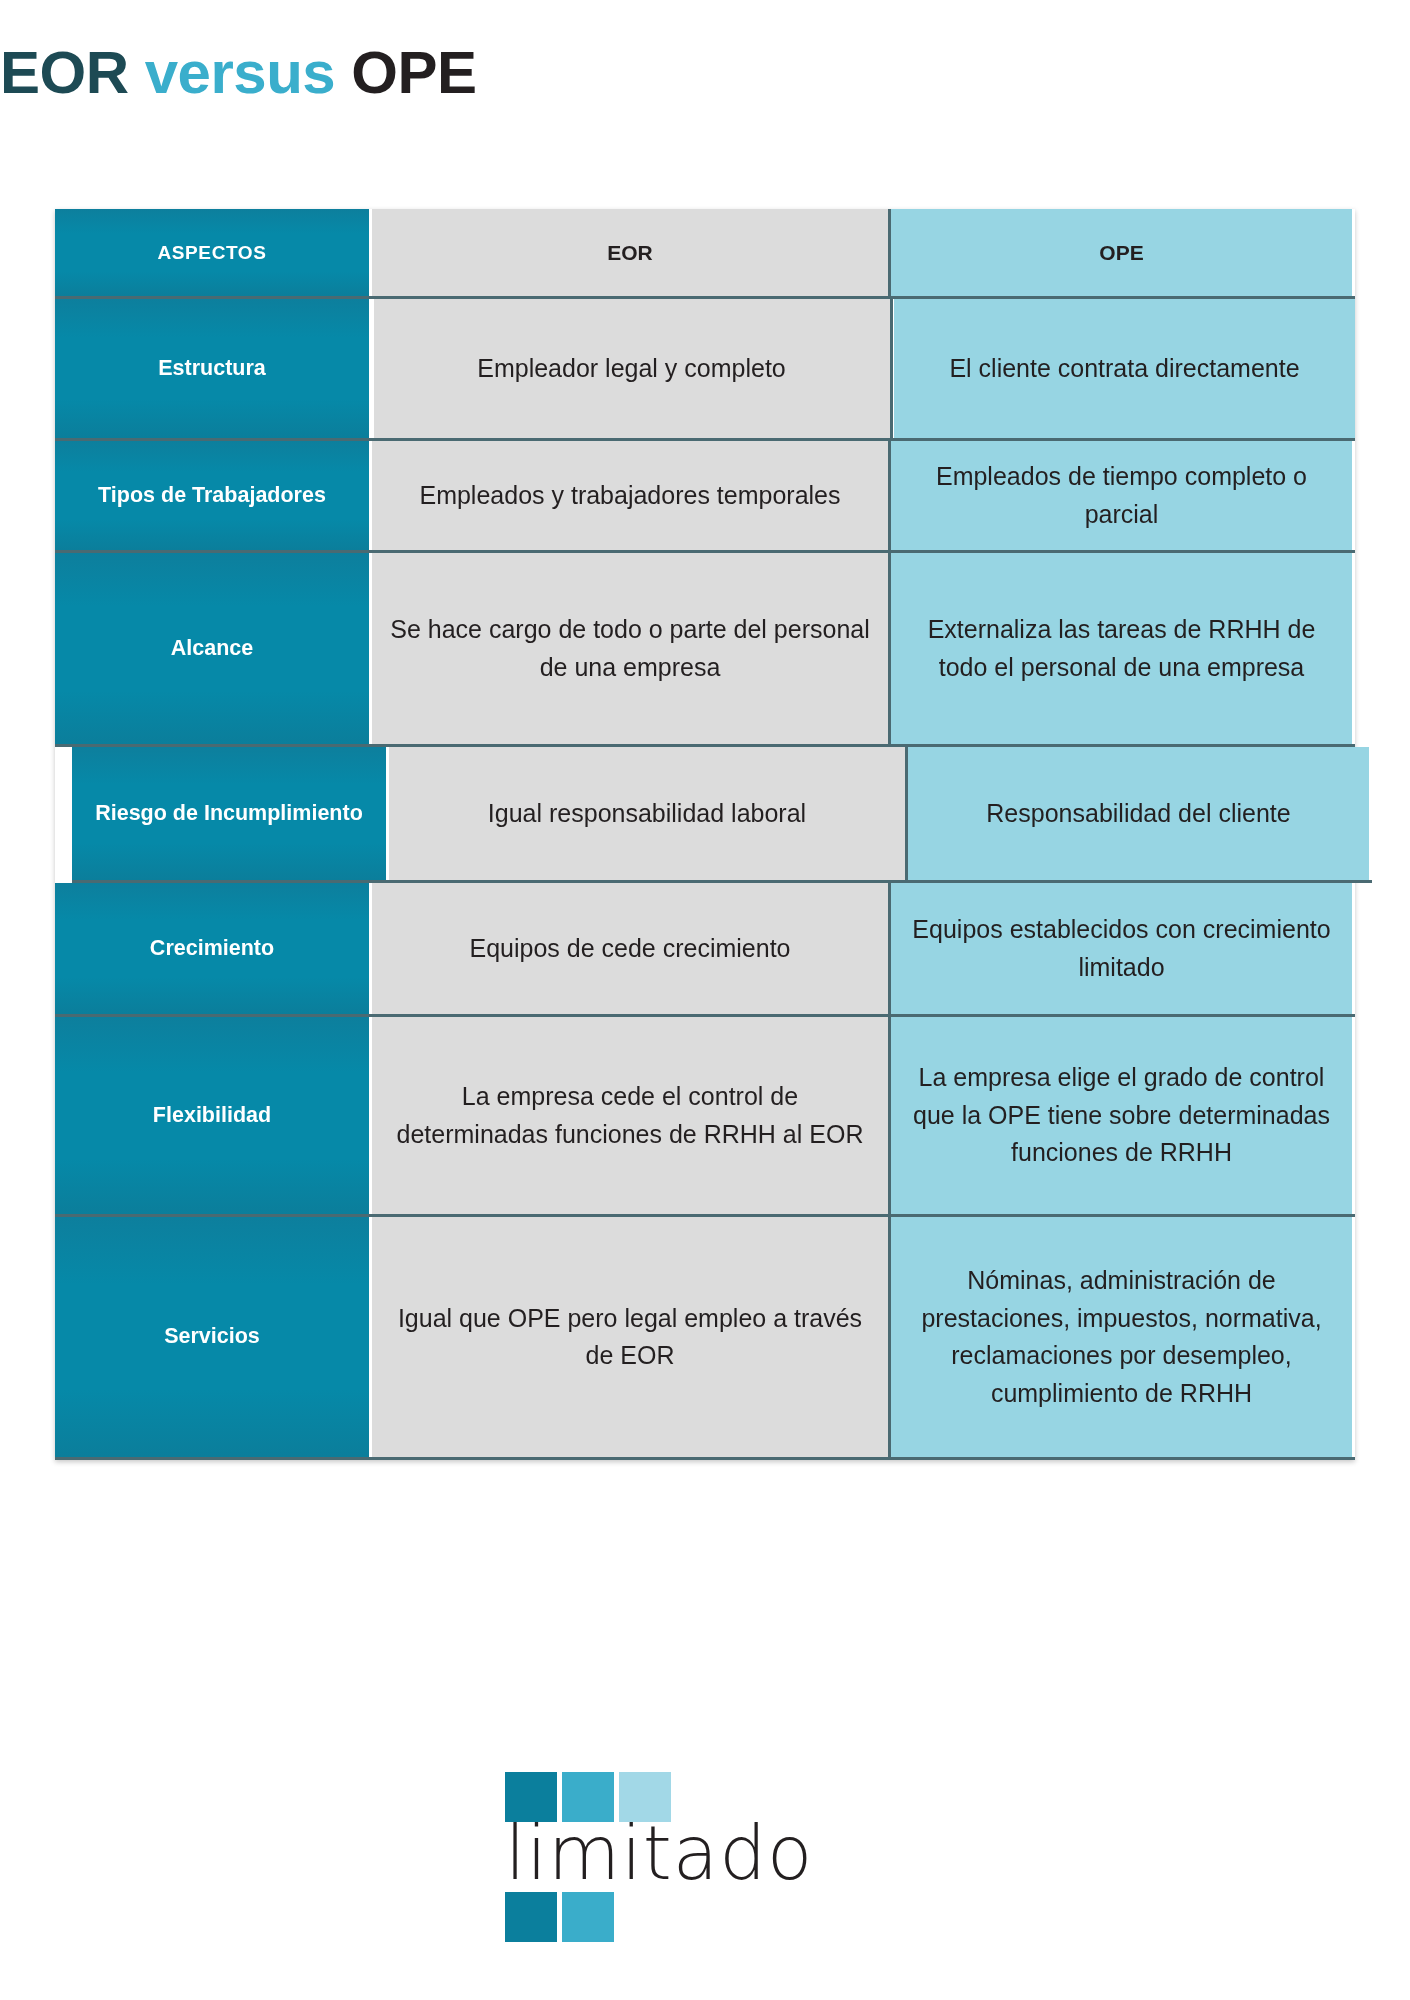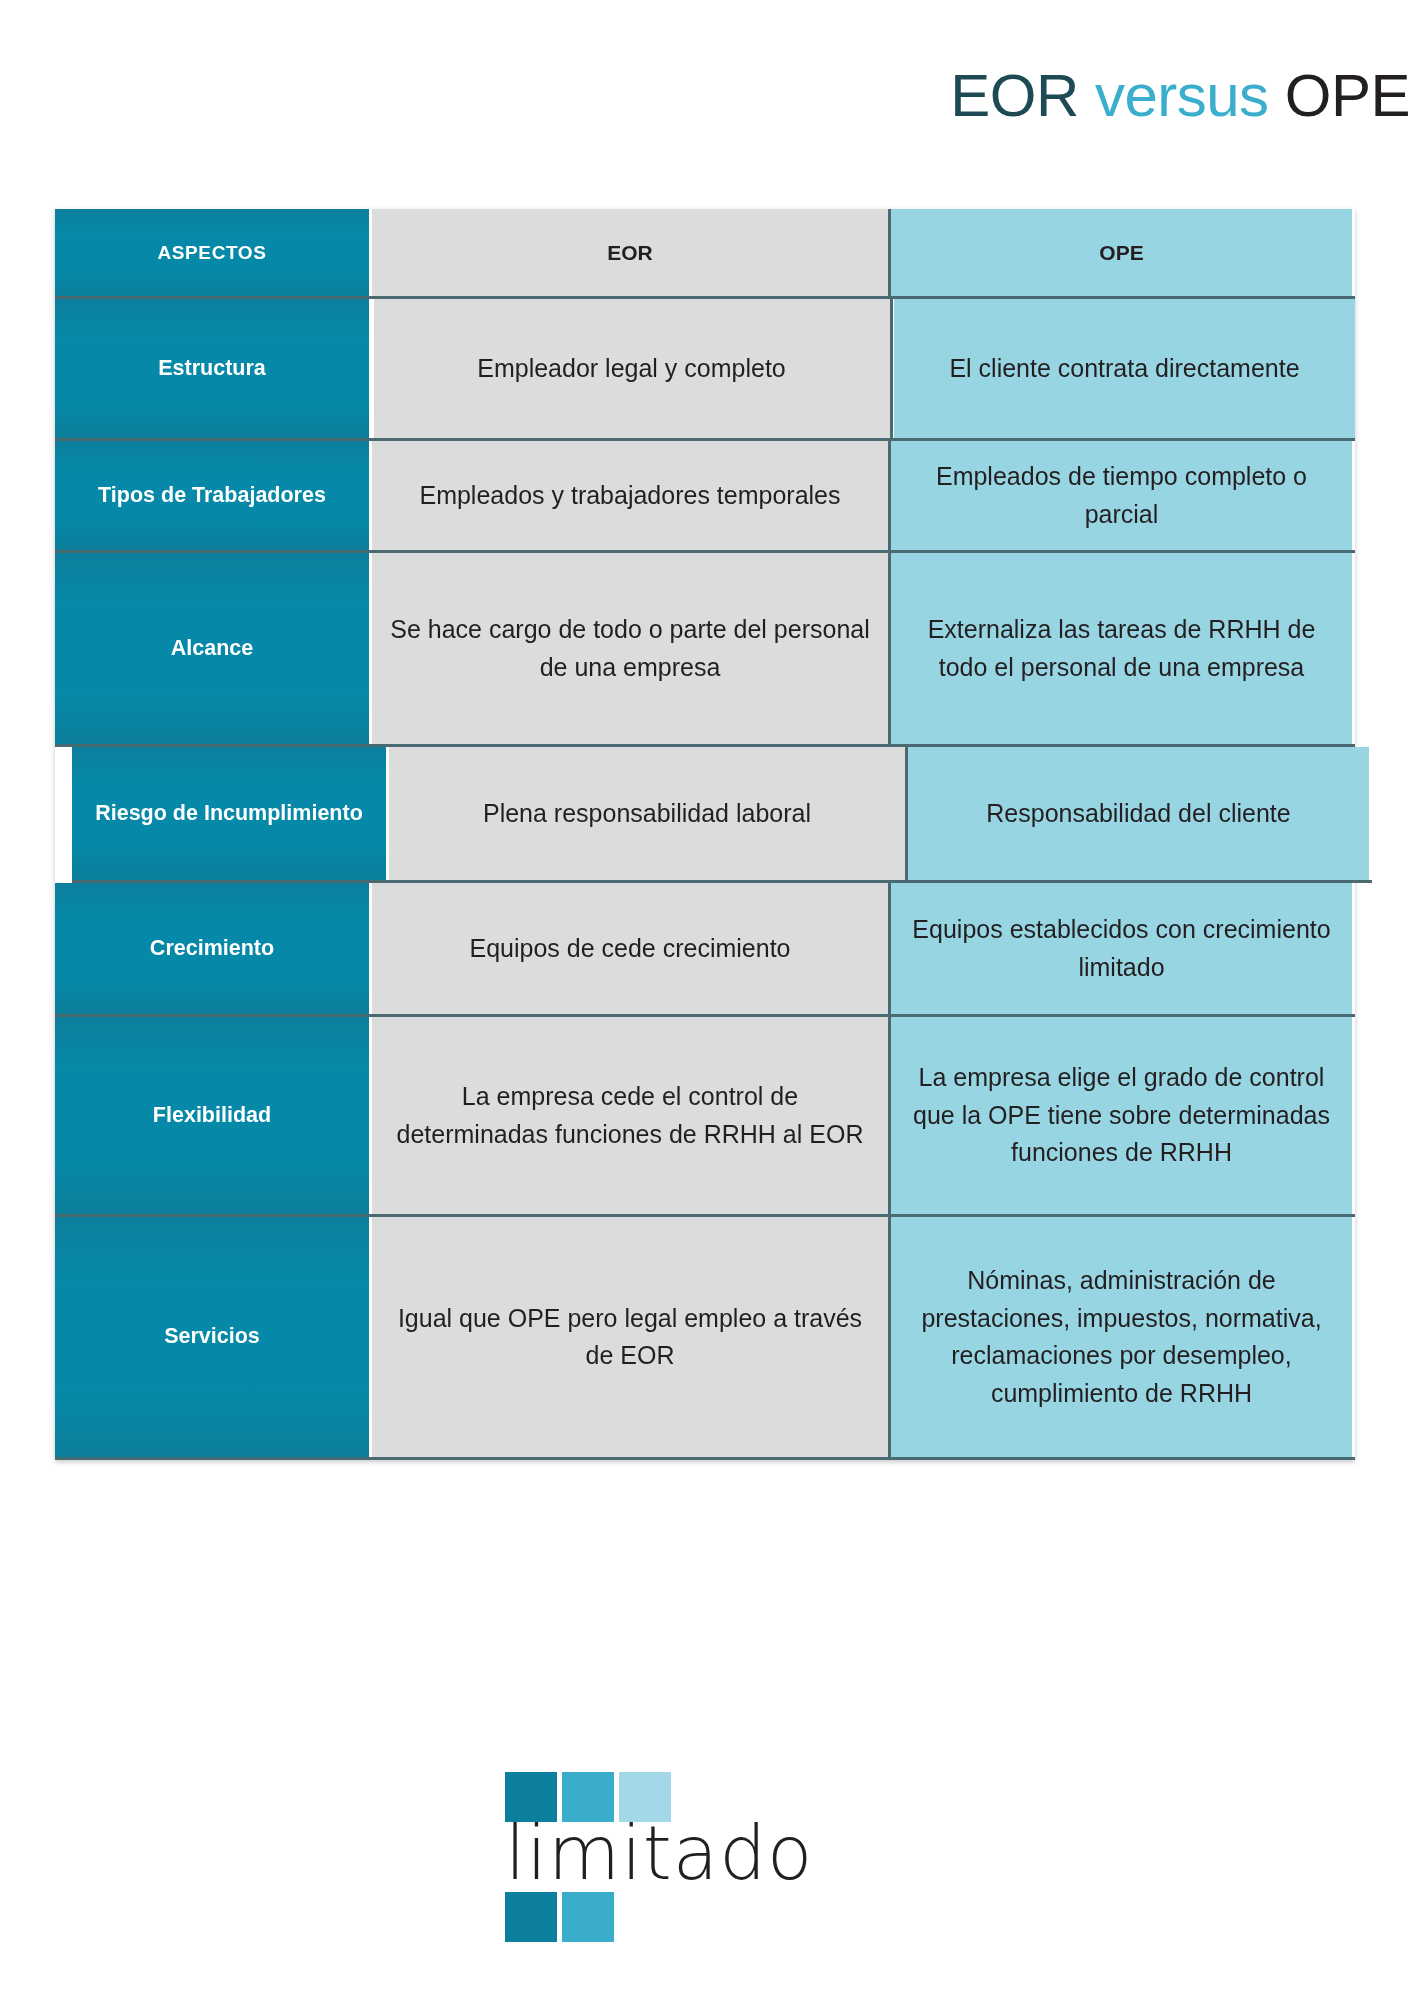--- a/index.html
+++ b/index.html
@@ -10,24 +10,24 @@
   body {
     width: 1410px;
     height: 2000px;
     font-family: "Liberation Sans", sans-serif;
     position: relative;
     overflow: hidden;
   }
 
   
   .title {
-    text-align: right;
-    padding-top: 63px;
+    text-align: left;
+    padding-top: 40px;
     font-size: 60px;
-    font-weight: normal;
+    font-weight: bold;
     letter-spacing: -0.5px;
     line-height: 1.1;
     white-space: nowrap;
   }
   .title .t-eor   { color: #1d4a54; }
   .title .t-vs    { color: #3aaecc; }
   .title .t-ope   { color: #231f20; }
 
   
   .table-wrap {
@@ -185,21 +185,21 @@
     <div class="cell c-ope">
       <span class="cell-text">Externaliza las tareas de RRHH de todo el personal de una empresa</span>
     </div>
   </div>
 
   <div class="row" style="height:136px;margin-left:17px;">
     <div class="cell c-aspect">
       <span class="cell-text">Riesgo de Incumplimiento</span>
     </div>
     <div class="cell c-eor">
-      <span class="cell-text">Plena responsabilidad laboral</span>
+      <span class="cell-text">Igual responsabilidad laboral</span>
     </div>
     <div class="cell c-ope">
       <span class="cell-text">Responsabilidad del cliente</span>
     </div>
   </div>
 
   <div class="row" style="height:134px;">
     <div class="cell c-aspect">
       <span class="cell-text">Crecimiento</span>
     </div>

